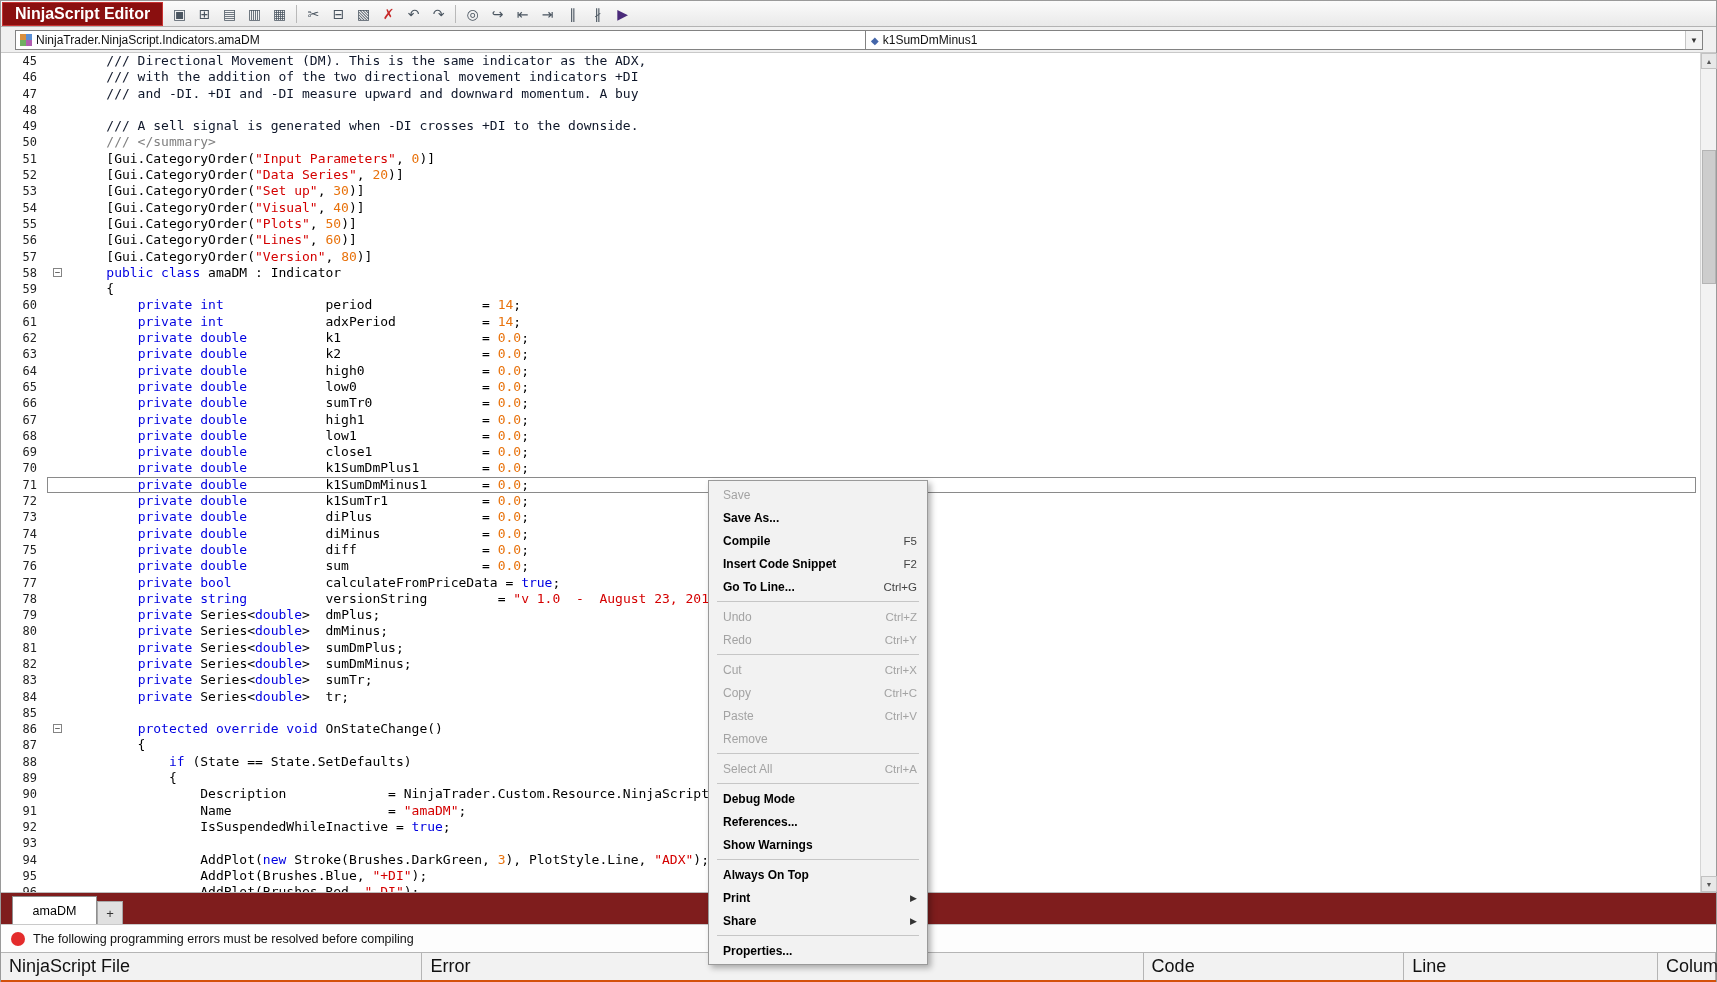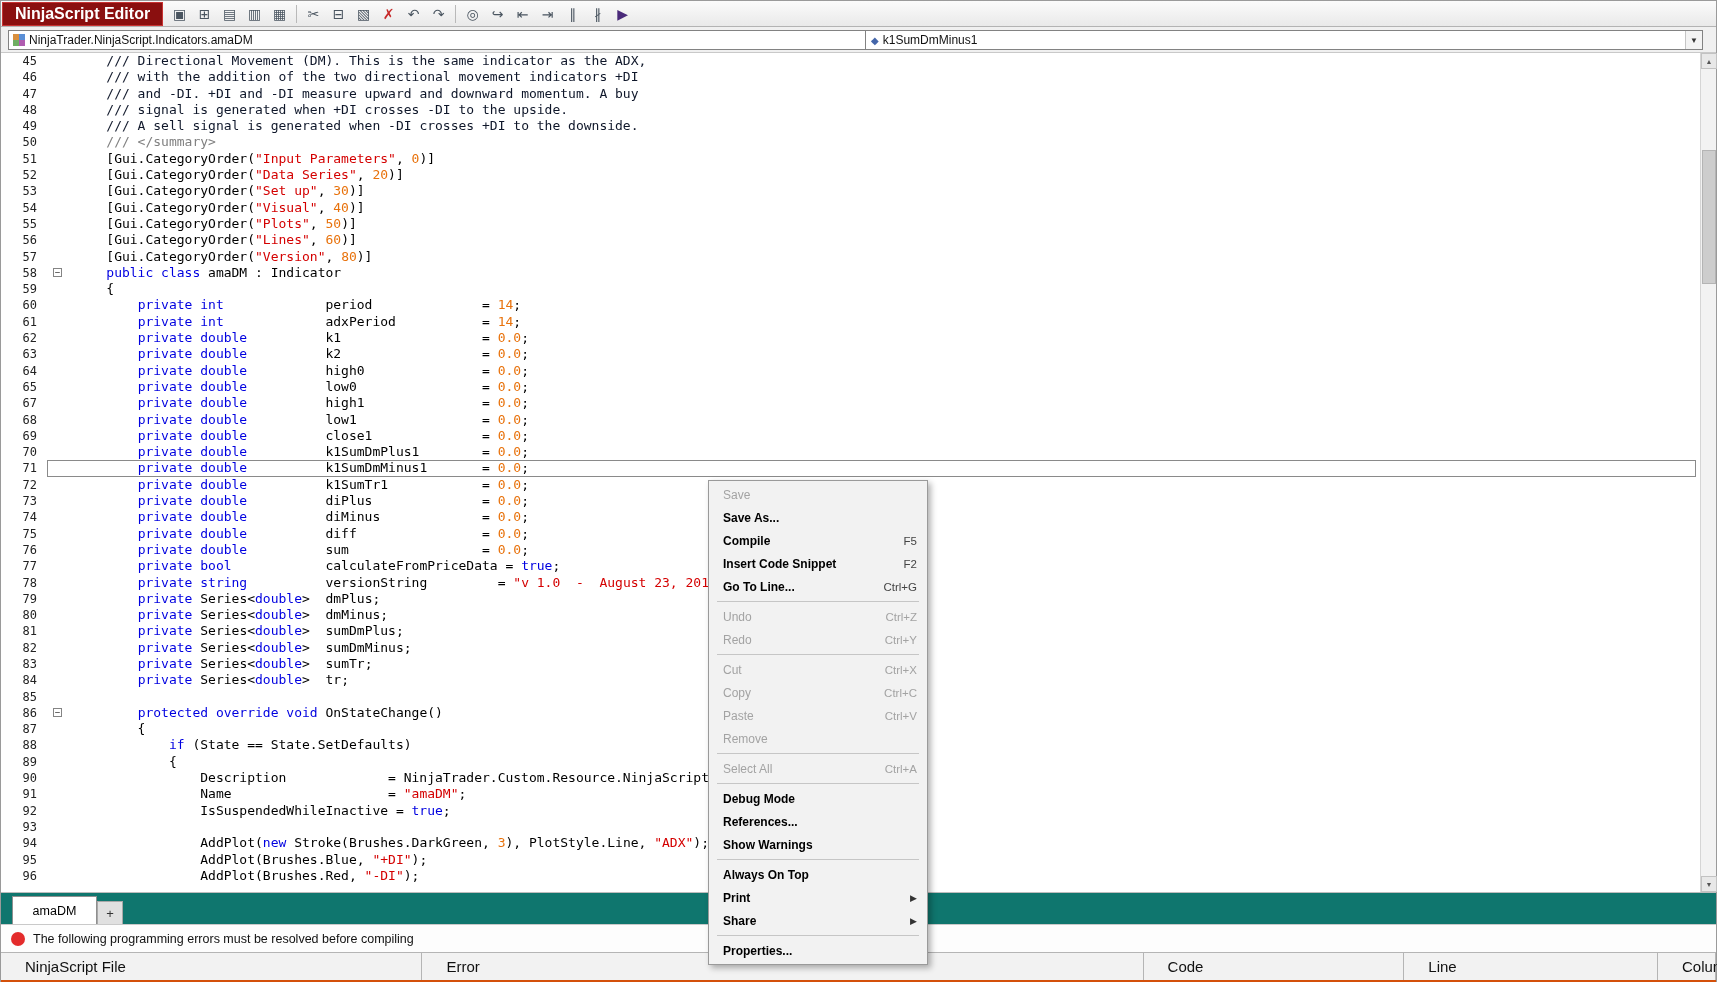--- a/index.html
+++ b/index.html
@@ -16,21 +16,21 @@
     display:flex; align-items:center; }
   .tb-icon { width:23px; height:20px; margin:0 1px; display:flex; align-items:center; justify-content:center;
     font-size:14px; color:#4a5560; cursor:default; border:1px solid transparent; }
   .tb-sep { width:1px; height:18px; background:#b9b9b9; margin:0 4px; }
 
   
   #combo-row { position:absolute; left:0; top:26px; width:100%; height:26px; background:#f0f0f0;
     border-bottom:1px solid #c9c9c9; }
   .combo { position:absolute; top:3px; height:20px; background:#fff; border:1px solid #828282;
     display:flex; align-items:center; font-size:12px; color:#111; }
-  #combo-left  { left:7px;  width:914px; }
+  #combo-left  { left:14px;  width:914px; }
   #combo-right { left:864px; width:838px; }
   .combo .txt { flex:1; padding-left:4px; white-space:nowrap; overflow:hidden; }
   .combo .arrow { width:17px; height:100%; display:flex; align-items:center; justify-content:center;
     font-size:8px; color:#333; border-left:1px solid #c5c5c5; background:#f3f3f3; }
   .script-icon { width:12px; height:12px; margin-left:4px; flex:none; display:grid;
     grid-template-columns:6px 6px; grid-template-rows:6px 6px; }
   .script-icon i:nth-child(1){background:#d98f3e;} .script-icon i:nth-child(2){background:#5a8fd6;}
   .script-icon i:nth-child(3){background:#6fae62;} .script-icon i:nth-child(4){background:#b05cb0;}
   .member-icon { margin-left:5px; color:#4466aa; font-size:10px; flex:none; }
 
@@ -64,36 +64,36 @@
   .menu-item { height:23px; display:flex; align-items:center; padding:0 10px 0 14px; font-size:12px; }
   .menu-item .lbl { flex:1; white-space:nowrap; }
   .menu-item.enabled .lbl { color:#000; font-weight:bold; }
   .menu-item.enabled .shortcut { color:#444; }
   .menu-item.disabled .lbl, .menu-item.disabled .shortcut { color:#a3a3a3; font-weight:normal; }
   .menu-item .shortcut { margin-left:auto; font-size:11.5px; }
   .menu-item .sub-arrow { margin-left:auto; font-size:9px; color:#333; }
   .menu-sep { height:1px; background:#c6c6c6; margin:3px 8px; }
 
   
-  #tab-bar { position:absolute; left:0; top:891px; width:100%; height:32px; background:#0f766e;
+  #tab-bar { position:absolute; left:0; top:891px; width:100%; height:32px; background:#7f1d1d;
     border-top:1px solid #bdbdbd; }
   #tab-active { position:absolute; left:11px; top:3px; width:85px; height:29px; background:#fff;
     border:1px solid #8f8f8f; border-bottom:none; display:flex; align-items:center; justify-content:center;
     font-size:12.5px; color:#000; }
   #tab-new { position:absolute; left:96px; top:8px; width:26px; height:24px; background:#e0e0e0;
     border:1px solid #a8a8a8; border-bottom:none; display:flex; align-items:center; justify-content:center;
     font-size:13px; color:#333; }
   #error-bar { position:absolute; left:0; top:923px; width:100%; height:28px; background:#fdfdfd;
     border-top:1px solid #c9c9c9; display:flex; align-items:center; }
   #error-dot { width:14px; height:14px; border-radius:50%; background:#e32b2b; margin:0 8px 0 10px; flex:none; }
   #error-text { font-size:12.5px; color:#111; }
   #error-table { position:absolute; left:0; top:951px; width:100%; height:28px; display:flex;
     border-top:1px solid #b5b5b5; background:#f2f2f2; }
-  .th-cell { height:100%; border-right:1px solid #b5b5b5; font-size:15px; color:#111;
-    display:flex; align-items:center; padding-left:24px; background:#f2f2f2; }
+  .th-cell { height:100%; border-right:1px solid #b5b5b5; font-size:18px; color:#111;
+    display:flex; align-items:center; padding-left:8px; background:#f2f2f2; }
   #bottom-line { position:absolute; left:0; top:979px; width:100%; height:3px; background:#d4500a; }
 </style>
 </head>
 <body>
 
 <div id="window">
 
   <div id="toolbar">
     <div id="title-block">NinjaScript Editor</div>
     <div id="toolbar-icons" style="display: flex; align-items: center;">
@@ -150,21 +150,21 @@
         <span class="code"><span class="tok-p">    </span><span class="tok-c">/// with the addition of the two directional movement indicators +DI</span></span>
       </div>
       <div class="code-line">
         <span class="gutter">47</span>
         <span class="fold"></span>
         <span class="code"><span class="tok-p">    </span><span class="tok-c">/// and -DI. +DI and -DI measure upward and downward momentum. A buy</span></span>
       </div>
       <div class="code-line">
         <span class="gutter">48</span>
         <span class="fold"></span>
-        <span class="code"><span class="tok-p">    </span><span class="tok-c">/// signal is generated when +DI crosses -DI to the upside.</span></span>
+        <span class="code"><span class="tok-p">    </span></span>
       </div>
       <div class="code-line">
         <span class="gutter">49</span>
         <span class="fold"></span>
         <span class="code"><span class="tok-p">    </span><span class="tok-c">/// A sell signal is generated when -DI crosses +DI to the downside.</span></span>
       </div>
       <div class="code-line">
         <span class="gutter">50</span>
         <span class="fold"></span>
         <span class="code"><span class="tok-p">    </span><span class="tok-g">/// &lt;/summary&gt;</span></span>
@@ -238,20 +238,25 @@
       </div>
       <div class="code-line">
         <span class="gutter">64</span>
         <span class="fold"></span>
         <span class="code"><span class="tok-p">        </span><span class="tok-k">private double</span><span class="tok-p">          high0               = </span><span class="tok-n">0.0</span><span class="tok-p">;</span></span>
       </div>
       <div class="code-line">
         <span class="gutter">65</span>
         <span class="fold"></span>
         <span class="code"><span class="tok-p">        </span><span class="tok-k">private double</span><span class="tok-p">          low0                = </span><span class="tok-n">0.0</span><span class="tok-p">;</span></span>
+      </div>
+      <div class="code-line">
+        <span class="gutter">66</span>
+        <span class="fold"></span>
+        <span class="code"><span class="tok-p">        </span><span class="tok-k">private double</span><span class="tok-p">          sumTr0              = </span><span class="tok-n">0.0</span><span class="tok-p">;</span></span>
       </div>
       <div class="code-line">
         <span class="gutter">67</span>
         <span class="fold"></span>
         <span class="code"><span class="tok-p">        </span><span class="tok-k">private double</span><span class="tok-p">          high1               = </span><span class="tok-n">0.0</span><span class="tok-p">;</span></span>
       </div>
       <div class="code-line">
         <span class="gutter">68</span>
         <span class="fold"></span>
         <span class="code"><span class="tok-p">        </span><span class="tok-k">private double</span><span class="tok-p">          low1                = </span><span class="tok-n">0.0</span><span class="tok-p">;</span></span>

